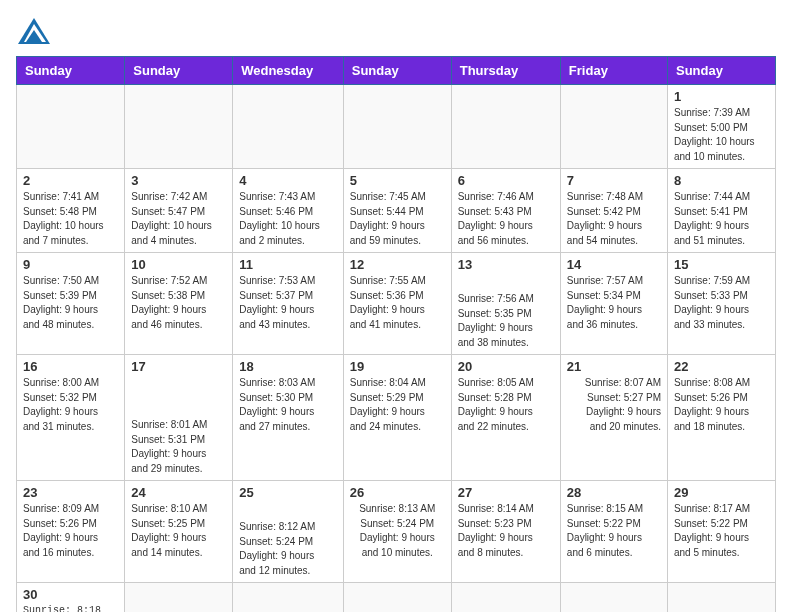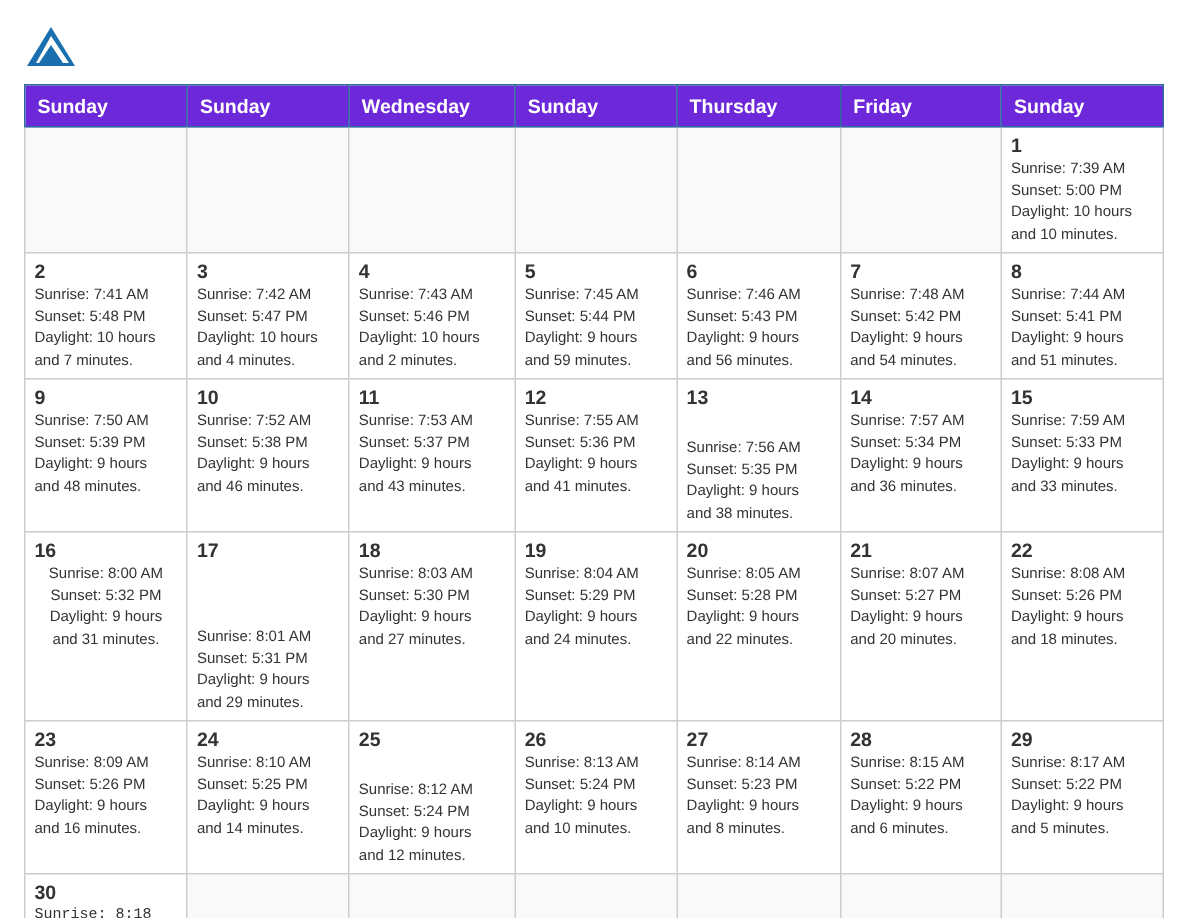--- a/index.html
+++ b/index.html
@@ -238,21 +238,21 @@
           <span class="day-number">15</span>
           <div class="day-info" style="white-space: pre-line;">Sunrise: 7:59 AM
 Sunset: 5:33 PM
 Daylight: 9 hours
 and 33 minutes.</div>
         </td>
       </tr>
       <tr class="week-row">
         <td>
           <span class="day-number">16</span>
-          <div class="day-info" style="white-space: pre-line; text-align: center;">Sunrise: 8:00 AM
+          <div class="day-info" style="white-space: pre-line;">Sunrise: 8:00 AM
 Sunset: 5:32 PM
 Daylight: 9 hours
 and 31 minutes.</div>
         </td>
         <td>
           <span class="day-number">17</span>
           <div class="day-info" style="white-space: pre-line; margin-top: 44px;">Sunrise: 8:01 AM
 Sunset: 5:31 PM
 Daylight: 9 hours
 and 29 minutes.</div>
@@ -273,21 +273,21 @@
         </td>
         <td>
           <span class="day-number">20</span>
           <div class="day-info" style="white-space: pre-line;">Sunrise: 8:05 AM
 Sunset: 5:28 PM
 Daylight: 9 hours
 and 22 minutes.</div>
         </td>
         <td>
           <span class="day-number">21</span>
-          <div class="day-info" style="white-space: pre-line;">Sunrise: 8:07 AM
+          <div class="day-info" style="white-space: pre-line; text-align: right;">Sunrise: 8:07 AM
 Sunset: 5:27 PM
 Daylight: 9 hours
 and 20 minutes.</div>
         </td>
         <td>
           <span class="day-number">22</span>
           <div class="day-info" style="white-space: pre-line;">Sunrise: 8:08 AM
 Sunset: 5:26 PM
 Daylight: 9 hours
 and 18 minutes.</div>
@@ -310,21 +310,21 @@
         </td>
         <td>
           <span class="day-number">25</span>
           <div class="day-info" style="white-space: pre-line; margin-top: 20px;">Sunrise: 8:12 AM
 Sunset: 5:24 PM
 Daylight: 9 hours
 and 12 minutes.</div>
         </td>
         <td>
           <span class="day-number">26</span>
-          <div class="day-info" style="white-space: pre-line;">Sunrise: 8:13 AM
+          <div class="day-info" style="white-space: pre-line; text-align: center;">Sunrise: 8:13 AM
 Sunset: 5:24 PM
 Daylight: 9 hours
 and 10 minutes.</div>
         </td>
         <td>
           <span class="day-number">27</span>
           <div class="day-info" style="white-space: pre-line;">Sunrise: 8:14 AM
 Sunset: 5:23 PM
 Daylight: 9 hours
 and 8 minutes.</div>

